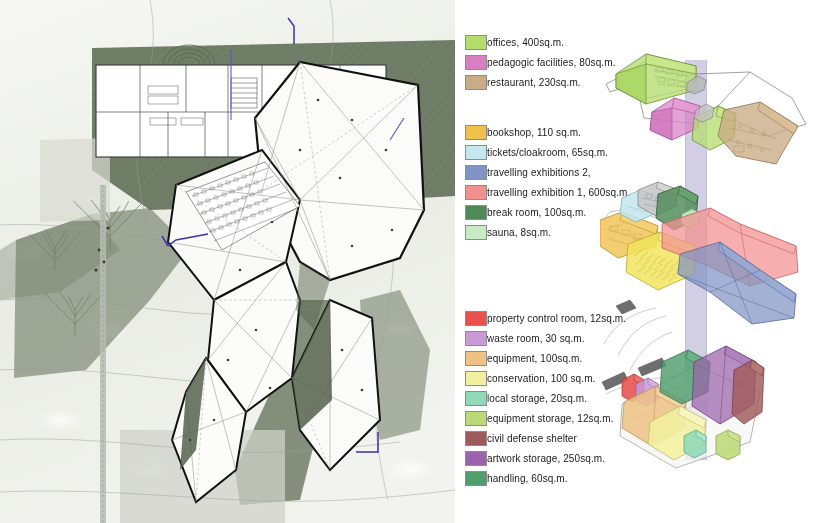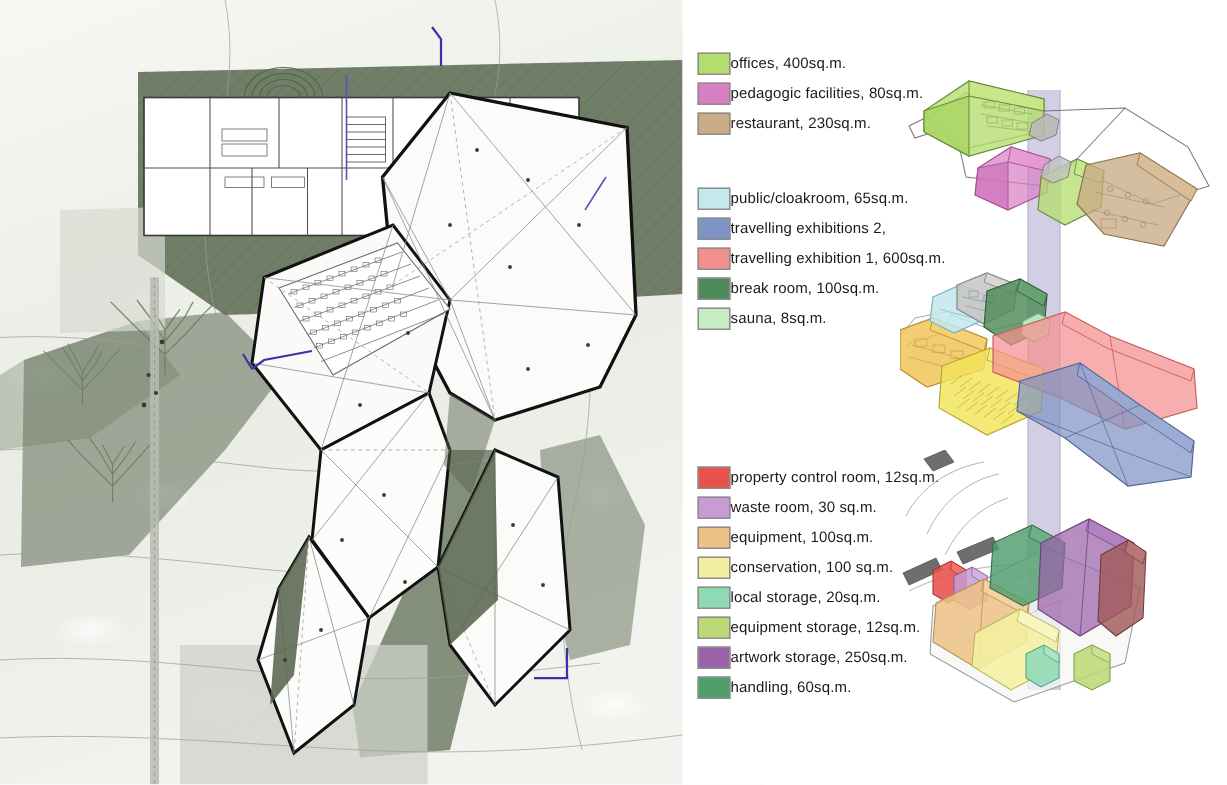--- a/index.html
+++ b/index.html
@@ -290,22 +290,26 @@
       <span class="legend-label">pedagogic facilities, 80sq.m.</span>
     </div>
     <div class="legend-row">
       <span class="swatch" style="background: rgb(201, 171, 132);"></span>
       <span class="legend-label">restaurant, 230sq.m.</span>
     </div>
   </div>
 
   <div class="legend-group" id="grp2">
     <div class="legend-row">
+      <span class="swatch" style="background: rgb(240, 192, 78);"></span>
+      <span class="legend-label">bookshop, 110 sq.m.</span>
+    </div>
+    <div class="legend-row">
       <span class="swatch" style="background: rgb(195, 232, 238);"></span>
-      <span class="legend-label">public/cloakroom, 65sq.m.</span>
+      <span class="legend-label">tickets/cloakroom, 65sq.m.</span>
     </div>
     <div class="legend-row">
       <span class="swatch" style="background: rgb(127, 148, 196);"></span>
       <span class="legend-label">travelling exhibitions 2,</span>
     </div>
     <div class="legend-row">
       <span class="swatch" style="background: rgb(242, 144, 143);"></span>
       <span class="legend-label">travelling exhibition 1, 600sq.m.</span>
     </div>
     <div class="legend-row">
@@ -335,20 +339,24 @@
       <span class="swatch" style="background: rgb(242, 240, 160);"></span>
       <span class="legend-label">conservation, 100 sq.m.</span>
     </div>
     <div class="legend-row">
       <span class="swatch" style="background: rgb(143, 217, 182);"></span>
       <span class="legend-label">local storage, 20sq.m.</span>
     </div>
     <div class="legend-row">
       <span class="swatch" style="background: rgb(188, 217, 120);"></span>
       <span class="legend-label">equipment storage, 12sq.m.</span>
+    </div>
+    <div class="legend-row">
+      <span class="swatch" style="background: rgb(160, 90, 90);"></span>
+      <span class="legend-label">civil defense shelter</span>
     </div>
     <div class="legend-row">
       <span class="swatch" style="background: rgb(154, 99, 171);"></span>
       <span class="legend-label">artwork storage, 250sq.m.</span>
     </div>
     <div class="legend-row">
       <span class="swatch" style="background: rgb(79, 158, 108);"></span>
       <span class="legend-label">handling, 60sq.m.</span>
     </div>
   </div>

